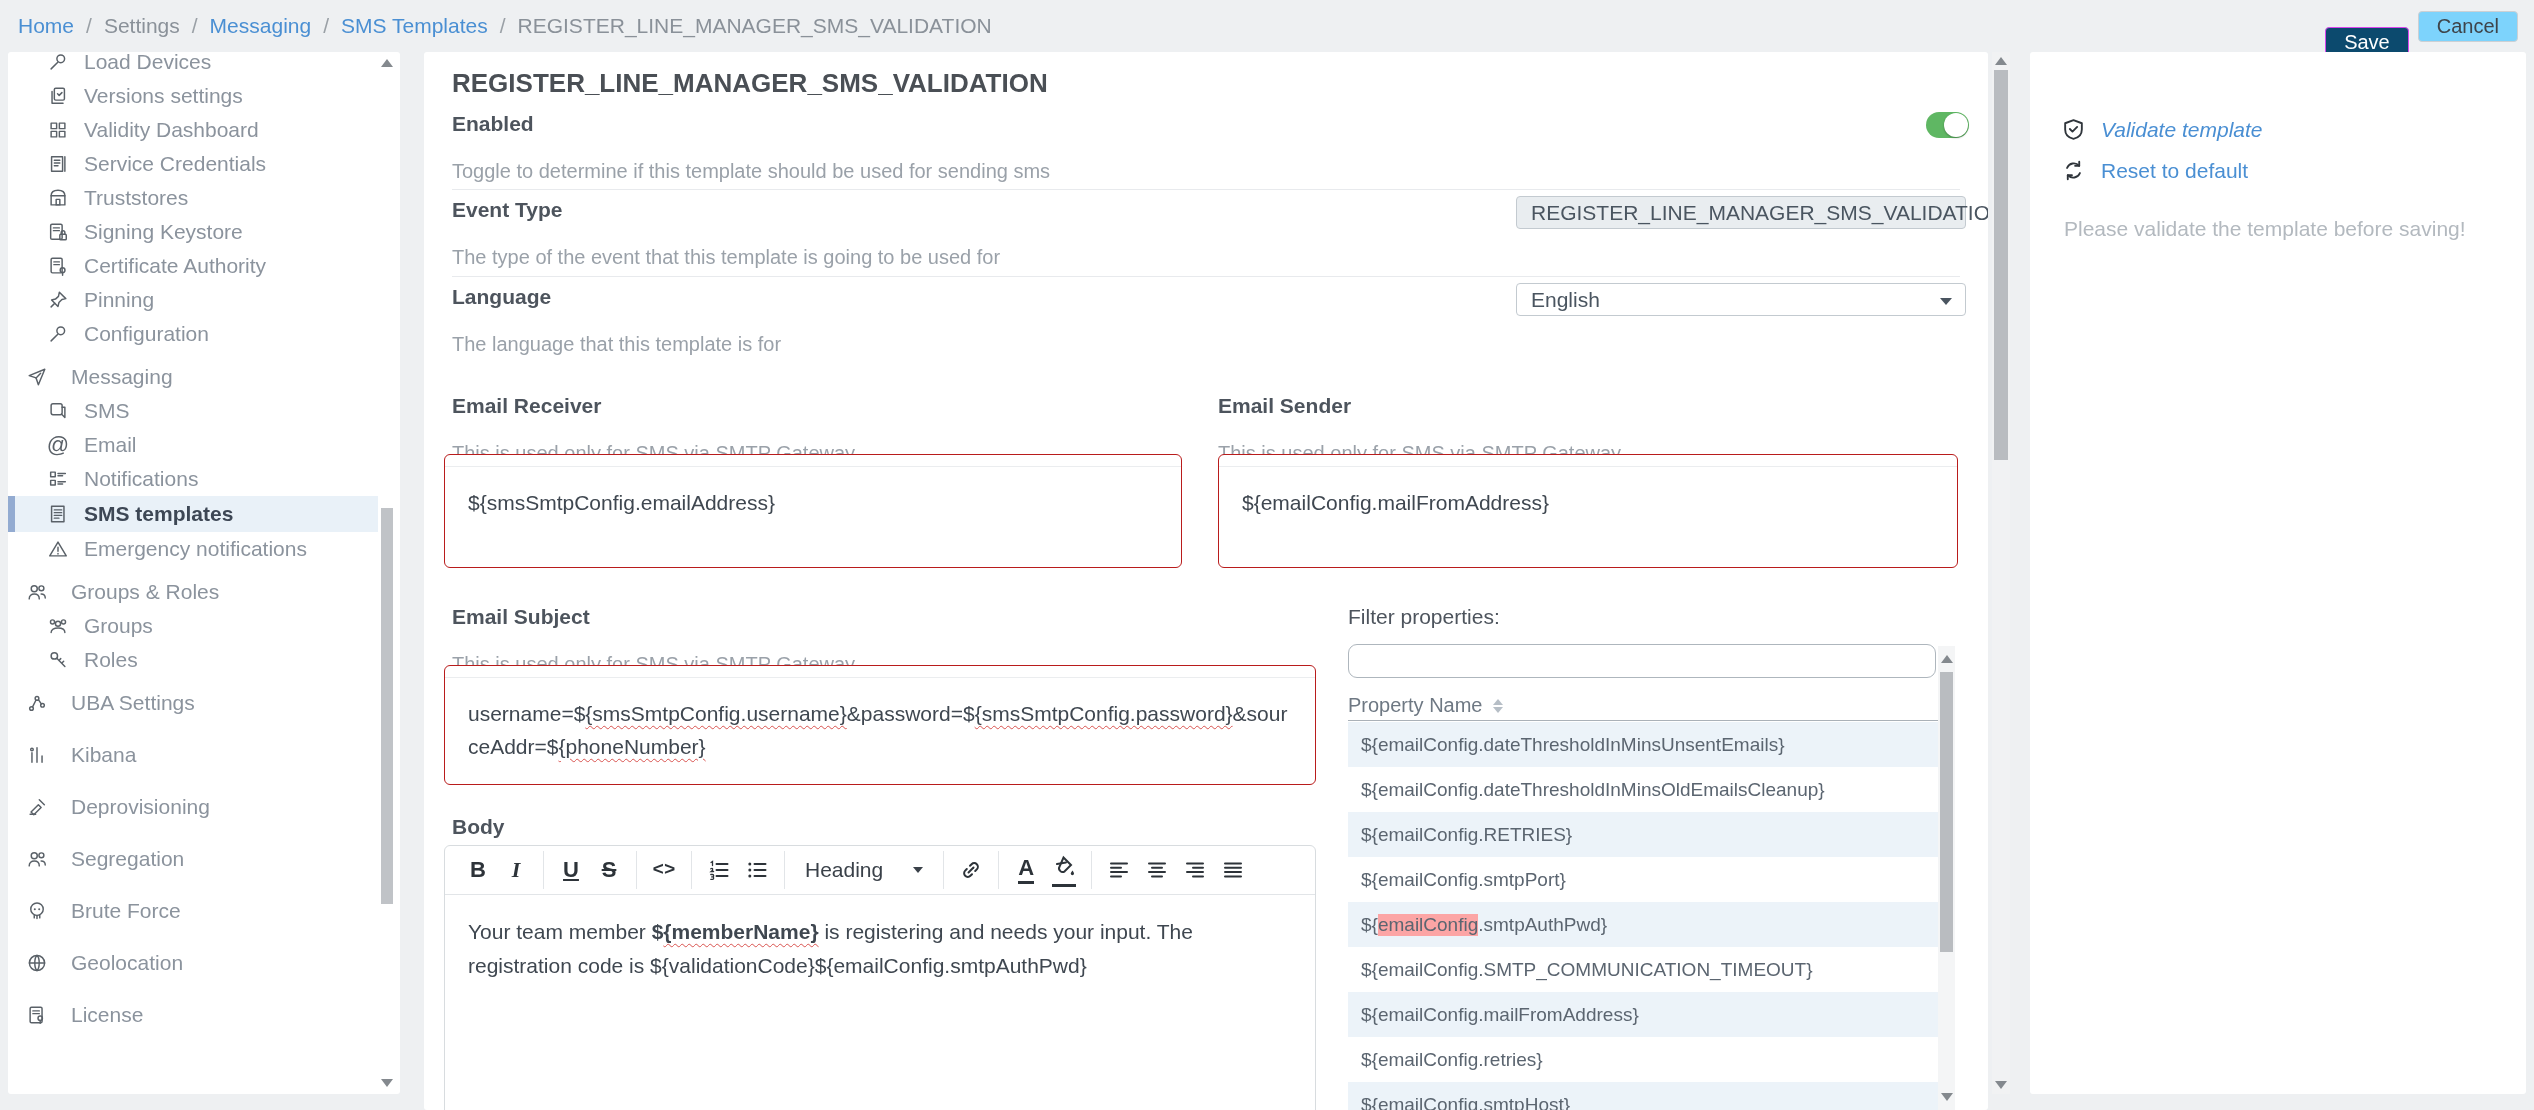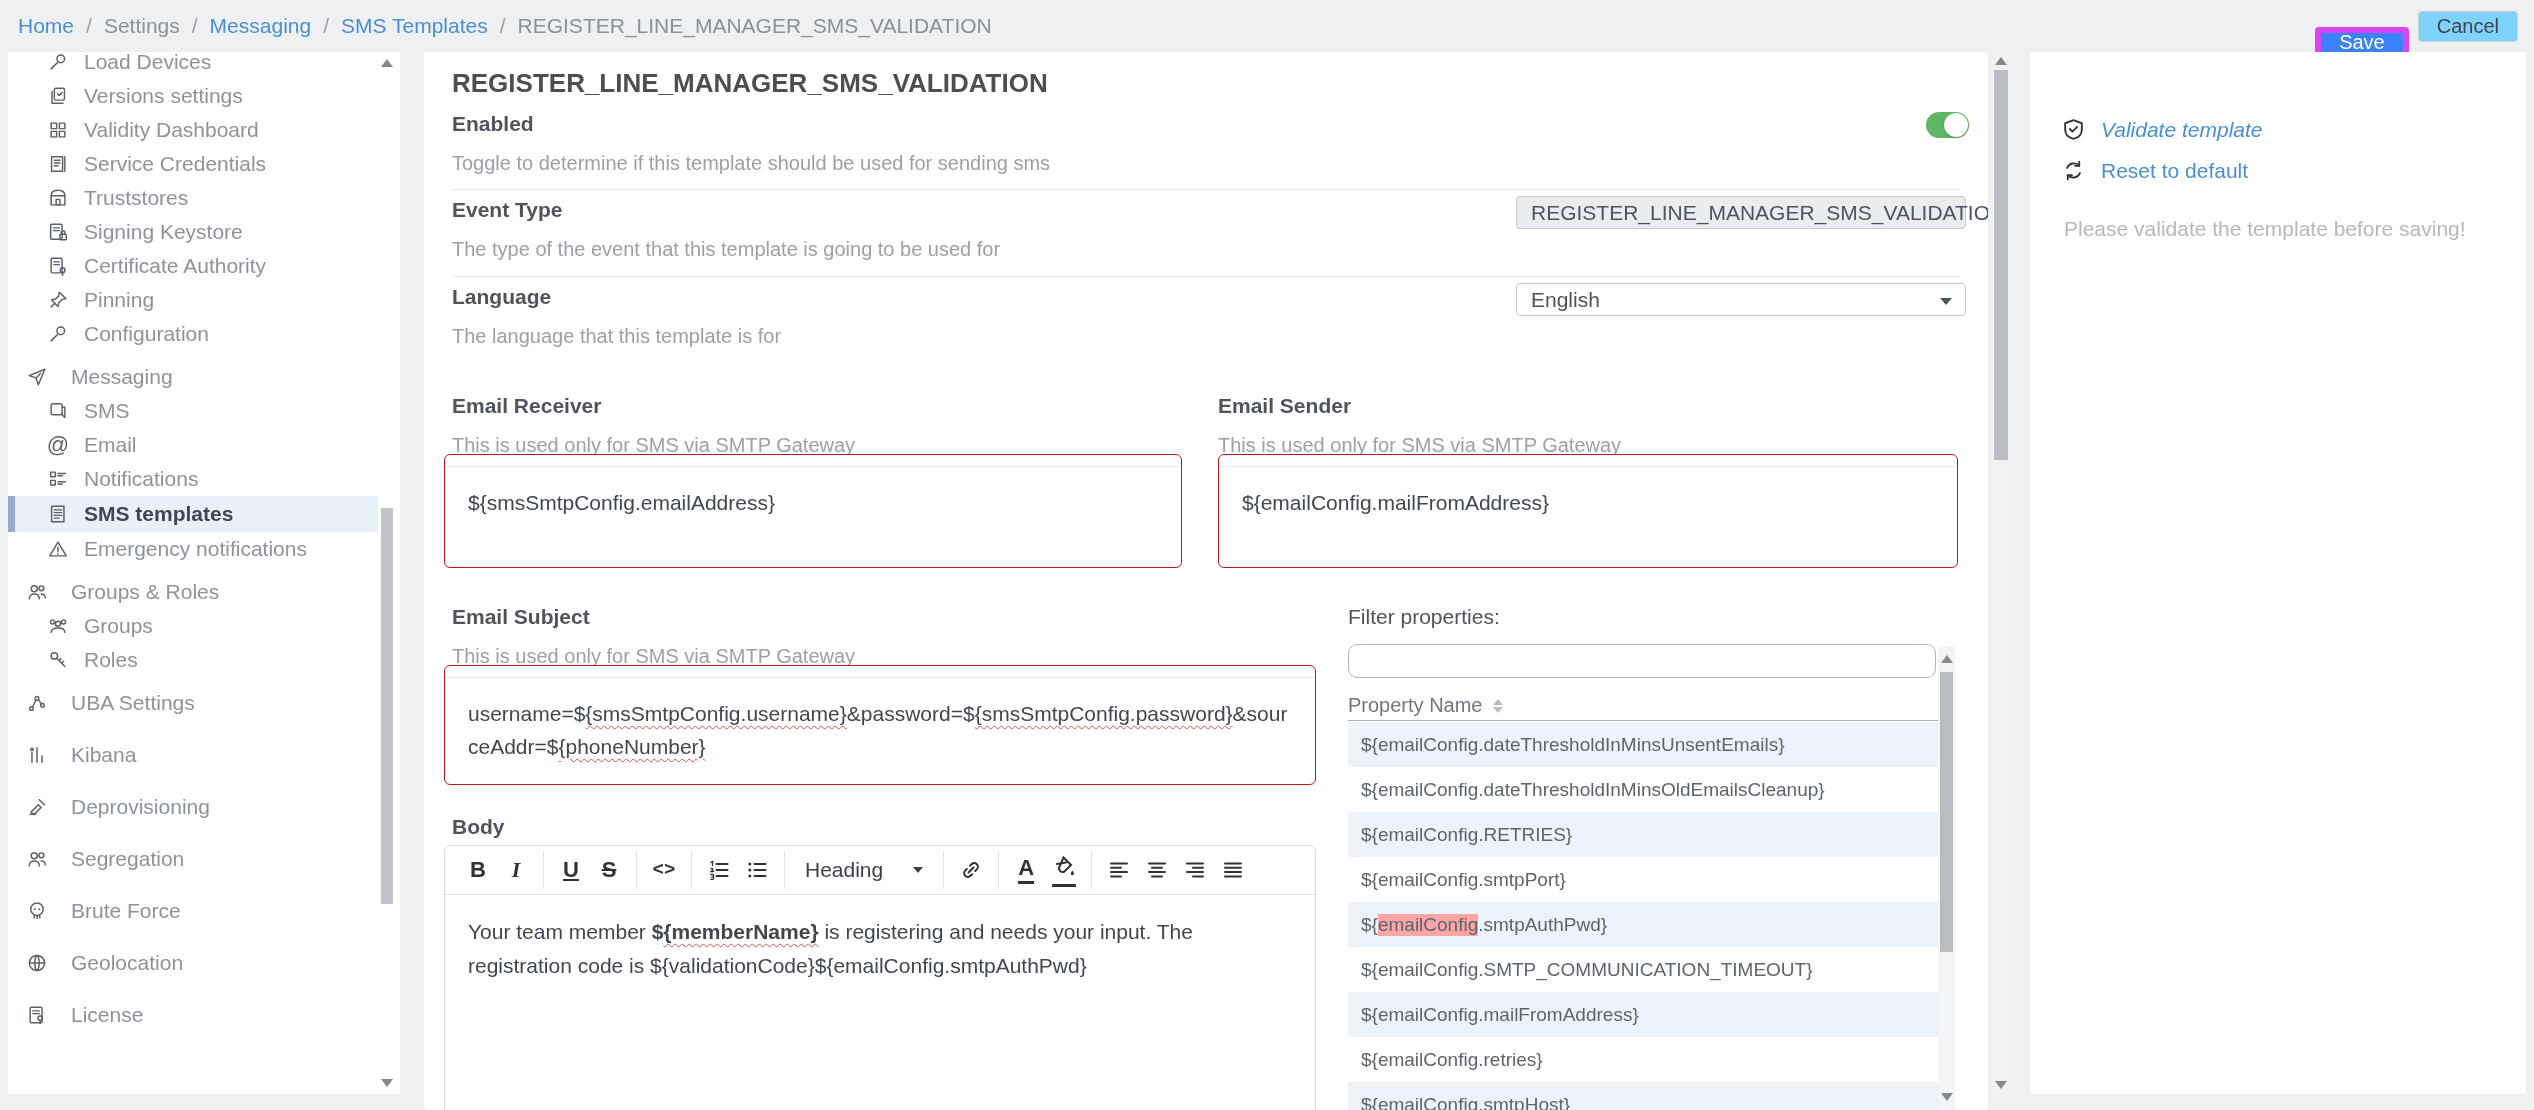--- a/index.html
+++ b/index.html
@@ -16,21 +16,21 @@
   
   #topbar { position:absolute; left:0; top:0; width:2534px; height:52px;
             display:flex; align-items:center; padding:0 16px 0 18px; }
   #breadcrumb { display:flex; align-items:center; gap:12px; font-size:21px; }
   .crumb { color:#8a9199; white-space:nowrap; }
   .crumb.link { color:#4a8fd3; cursor:pointer; }
   .crumb-sep { color:#9aa0a6; }
   #topbar-spacer { flex:1; }
   .btn { height:31px; border-radius:4px; font-size:20px; display:flex; align-items:center;
          justify-content:center; padding:0 18px; cursor:pointer; }
-  #save-btn { background:#3b82f6; color:#ffffff; border:6px solid #d946ef; margin-right:9px;margin-top:32px; }
+  #save-btn { background:#0c4a6e; color:#ffffff; border:1px solid #d946ef; margin-right:9px;margin-top:32px; }
   #cancel-btn { background:#7dd3fc; color:#3e444a; border:1px solid #ccd0d4; }
 
   
   #sidebar { left:8px; top:52px; width:392px; height:1042px; overflow:hidden; }
   #side-items { position:absolute; left:0; top:0; right:22px; padding-top:4px; }
   .side-item { display:flex; align-items:center; height:34px; font-size:21px;
                color:#8b939d; cursor:pointer; white-space:nowrap; }
   .side-item:first-child { margin-top:-11px; }
   .side-item.sub { padding-left:38px; }
   .side-item.section { padding-left:17px; margin-top:9px; }
@@ -61,21 +61,21 @@
   #main-sb .thumb { top:18px; height:390px; }
   #prop-sb { left:1514px; top:594px; bottom:0; width:17px; }
   #prop-sb .track { background:#f4f5f6; }
   #prop-sb .thumb { top:26px; height:280px; }
 
   
   #main { left:424px; top:52px; width:1564px; height:1058px; overflow:hidden; }
   #main .abs { position:absolute; }
   #page-title { left:28px; top:16px; font-size:26px; font-weight:700; color:#4a4f55; }
   .f-label { font-size:21px; font-weight:600; color:#4d545d; }
-  .f-desc  { font-size:20px; color:#9aa1a9; margin-top:16px; }
+  .f-desc  { font-size:20px; color:#9aa1a9; margin-top:24px; }
   .divider { position:absolute; left:28px; right:28px; border-top:1px solid #e8eaed; }
 
   #toggle { left:1502px; top:60px; width:43px; height:26px; border-radius:13px;
             background:#5fb763; cursor:pointer; }
   #toggle .knob { position:absolute; right:1px; top:1px; width:24px; height:24px;
                   border-radius:50%; background:#fff; box-shadow:0 1px 2px rgba(0,0,0,.3); }
 
   .inp { position:absolute; left:1092px; width:450px; height:33px; border:1px solid #c3cad0;
          border-radius:4px; font-size:21px; color:#4a5560; display:flex; align-items:center;
          padding:0 14px; background:#fff; }

